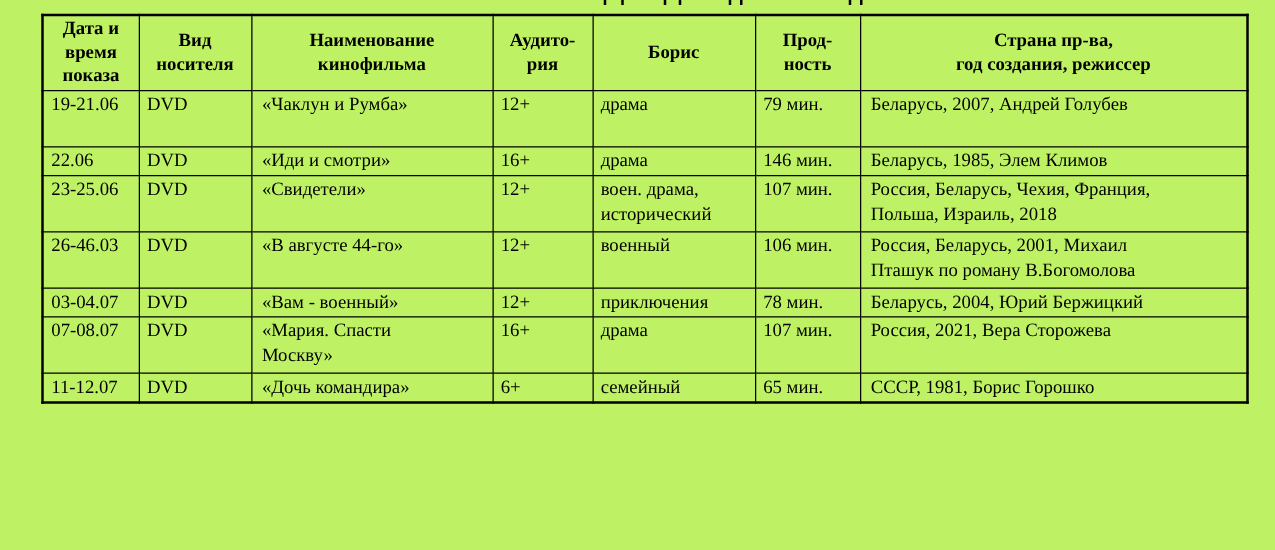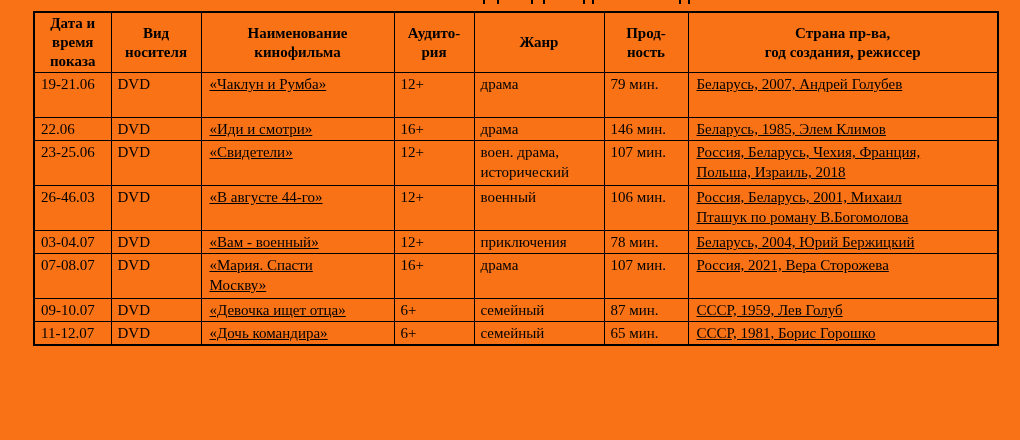--- a/index.html
+++ b/index.html
@@ -3,21 +3,21 @@
 <meta charset="utf-8">
 <style>
   html, body { margin: 0; padding: 0; background: #ffffff; }
   body {
     width: 1020px; height: 440px;
     font-family: "Liberation Serif", serif;
     color: #000;
     position: relative;
     overflow: hidden;
   }
-  .sheet { position: absolute; inset: 0; background: #f97316; }
+  .sheet { position: absolute; inset: 0; background: #bef264; }
 
   
   .frag {
     position: absolute; top: 0; height: 4px; width: 2px;
     background: #000;
   }
 
   table.schedule {
     position: absolute; left: 33px; top: 11px;
     width: 964px;
@@ -37,21 +37,21 @@
     text-align: center;
     vertical-align: middle;
     line-height: 19px;
     height: 57px;
   }
   td { vertical-align: top; line-height: 20px; }
   tr.tall td { height: 42px; }
   tr.short td { height: 19px; }
   .al-center { text-align: left; }
   .al-left   { text-align: left; }
-  td.c-title, td.c-country { padding-left: 8px; text-decoration: underline; }
+  td.c-title, td.c-country { padding-left: 8px; }
 </style>
 </head>
 <body>
 
 <div class="sheet">
 
   <div>
     <span class="frag" style="left:483px"></span>
     <span class="frag" style="left:497px"></span>
     <span class="frag" style="left:531px"></span>
@@ -76,21 +76,21 @@
       <tr>
         <th>Дата и
 время
 показа</th>
         <th>Вид
 носителя</th>
         <th>Наименование
 кинофильма</th>
         <th>Аудито-
 рия</th>
-        <th>Жанр</th>
+        <th>Борис</th>
         <th>Прод-
 ность</th>
         <th>Страна пр-ва,
 год создания, режиссер</th>
       </tr>
     </thead>
     <tbody>
         <tr class="tall">
           <td class="al-center c-date">19-21.06</td>
           <td class="al-center c-media">DVD</td>
@@ -143,29 +143,20 @@
           <td class="al-center c-date">07-08.07</td>
           <td class="al-center c-media">DVD</td>
           <td class="al-left c-title">«Мария. Спасти
 Москву»</td>
           <td class="al-center c-audience">16+</td>
           <td class="al-center c-genre">драма</td>
           <td class="al-center c-duration">107 мин.</td>
           <td class="al-left c-country">Россия, 2021, Вера Сторожева</td>
         </tr>
         <tr class="short">
-          <td class="al-center c-date">09-10.07</td>
-          <td class="al-center c-media">DVD</td>
-          <td class="al-left c-title">«Девочка ищет отца»</td>
-          <td class="al-center c-audience">6+</td>
-          <td class="al-left c-genre">семейный</td>
-          <td class="al-left c-duration">87 мин.</td>
-          <td class="al-left c-country">СССР, 1959, Лев Голуб</td>
-        </tr>
-        <tr class="short">
           <td class="al-center c-date">11-12.07</td>
           <td class="al-center c-media">DVD</td>
           <td class="al-left c-title">«Дочь командира»</td>
           <td class="al-center c-audience">6+</td>
           <td class="al-left c-genre">семейный</td>
           <td class="al-left c-duration">65 мин.</td>
           <td class="al-left c-country">СССР, 1981, Борис Горошко</td>
         </tr>
       </tbody>
   </table>

